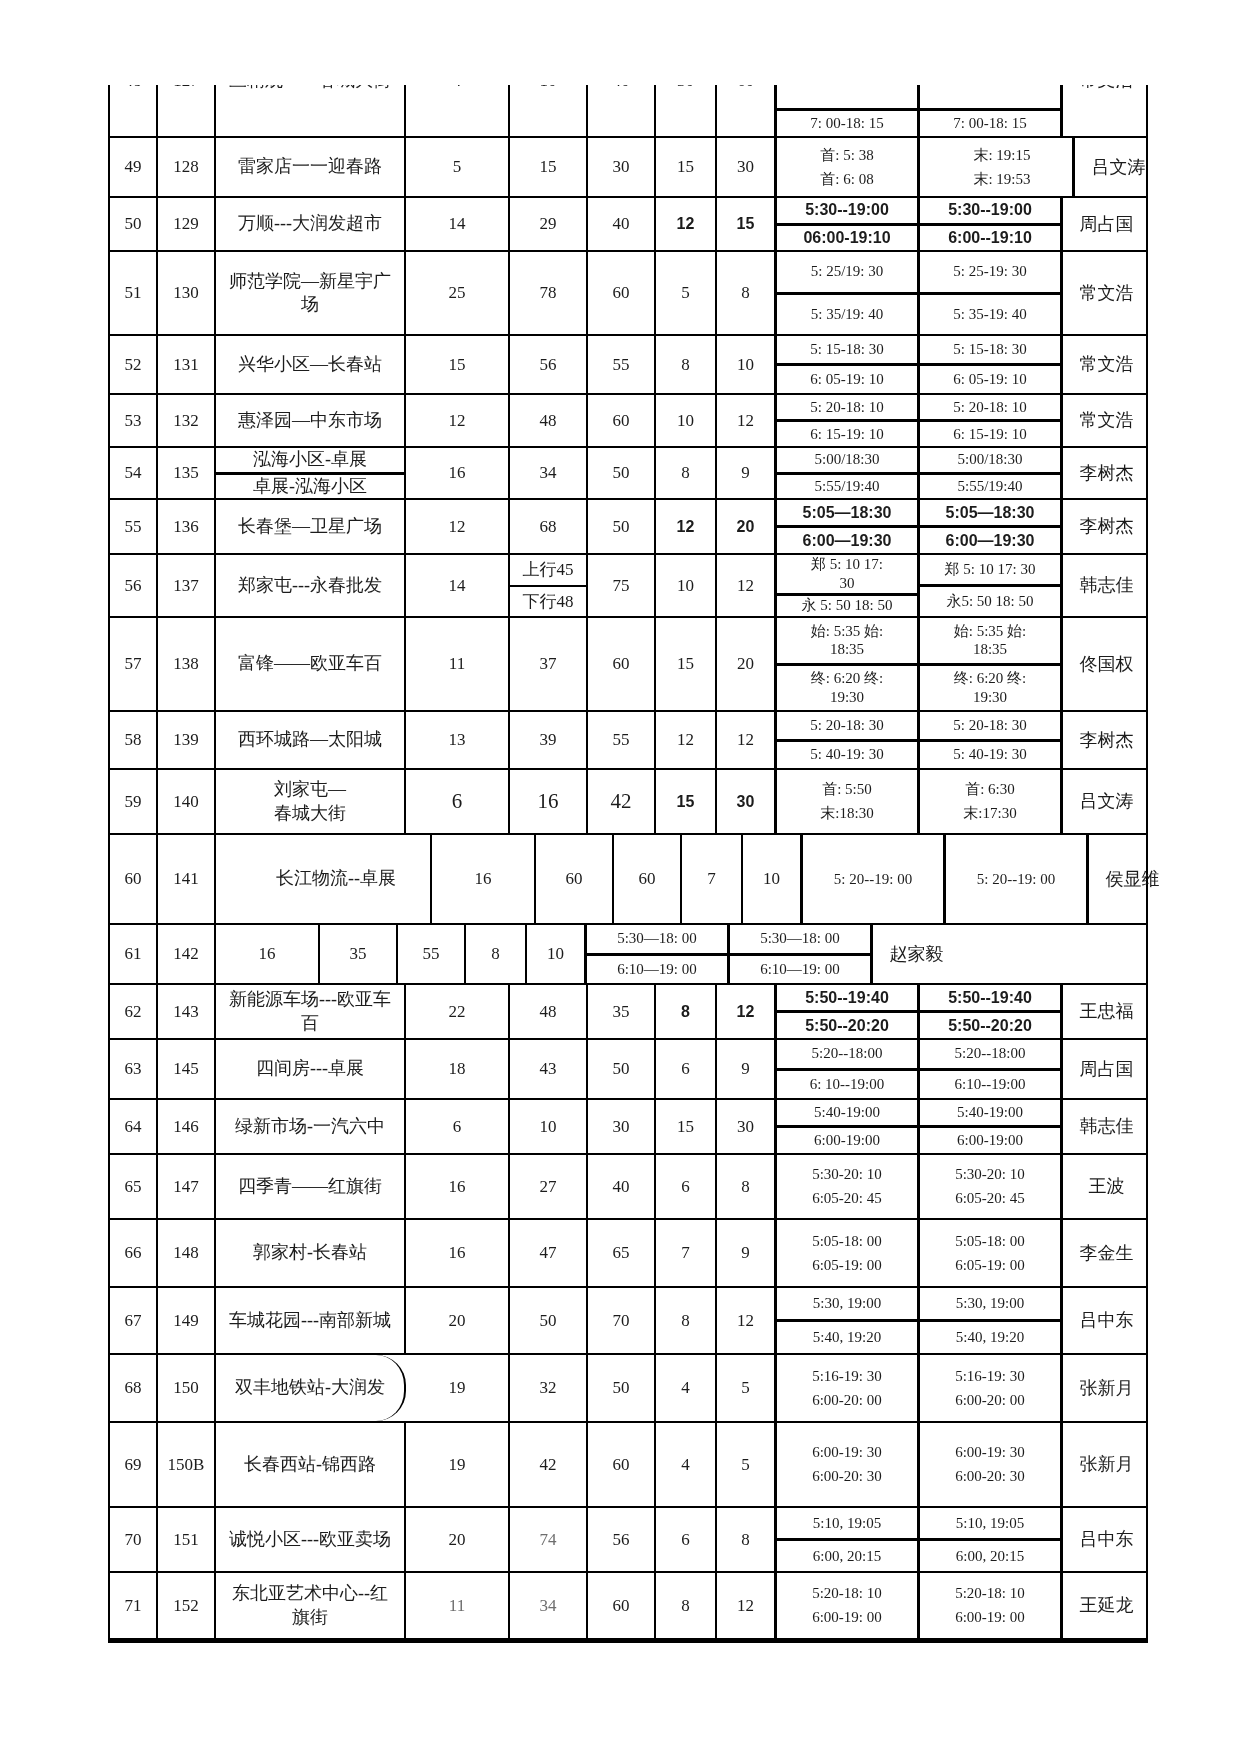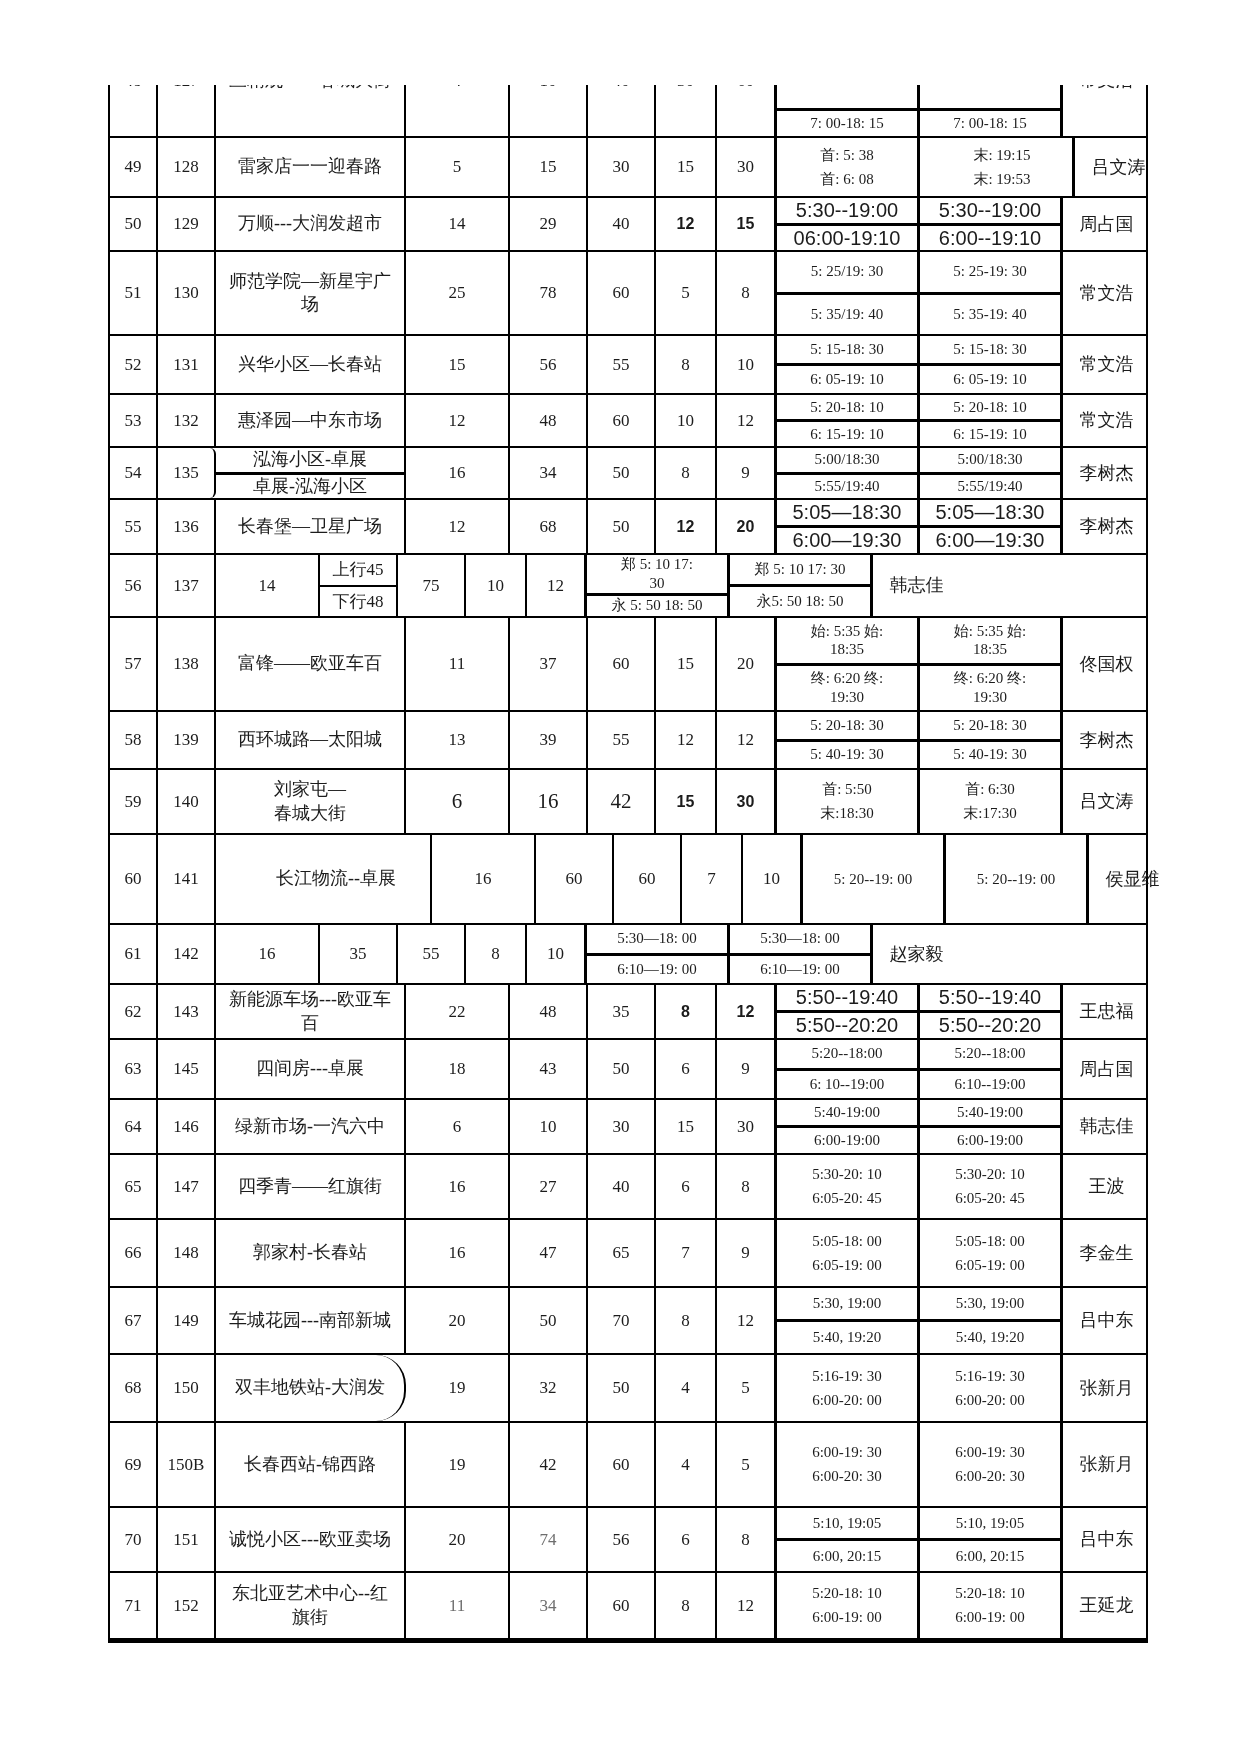--- a/index.html
+++ b/index.html
@@ -16,21 +16,21 @@
     text-align:center;font-size:17px;overflow:hidden;position:relative;line-height:1.25;}
   .num{font-size:17px;}
   .name-cell{font-size:18px;padding:0 8px;line-height:1.3;}
   .name-cell .nline{width:100%;}
   .name-cell .ndiv{border-bottom:3px solid #000;}
   .name-cell .nsplit{flex:1;display:flex;align-items:center;justify-content:center;width:100%;}
   .time-cell{font-size:15px;line-height:1.25;padding:0;align-items:stretch;justify-content:center;}
   .tsub{flex:1;display:flex;flex-direction:column;align-items:center;justify-content:center;}
   .tsub.tdiv{border-top:3px solid #000;}
   .tstack{display:flex;flex-direction:column;align-items:center;justify-content:center;gap:5px;height:100%;}
-  .bold-time{font-family:"Liberation Sans","DejaVu Sans",sans-serif;font-weight:400;font-size:20px;}
+  .bold-time{font-family:"Liberation Sans","DejaVu Sans",sans-serif;font-weight:700;font-size:16px;}
   .bold-num{font-family:"Liberation Sans","DejaVu Sans",sans-serif;font-weight:700;font-size:16px;}
   .big-num{font-size:21px;}
   .gray{color:#6e6e6e;}
   .mgr-cell{font-size:18px;}
   .band{height:55px;width:100%;display:flex;align-items:center;justify-content:center;flex:0 0 55px;}
   .clipped-cell{justify-content:flex-start;}
 </style>
 </head>
 <body>
 
@@ -318,21 +318,21 @@
             </div>
           </div>
           <div class="cell mgr-cell" style="width: 87px; flex: 0 0 87px; border-right: none;">
             <div>常文浩</div>
           </div>
         </div>
         <div class="brow" style="height: 52px;">
           <div class="cell " style="width: 48px; flex: 0 0 48px; border-right: 2px solid rgb(0, 0, 0);">
             <div class="num">54</div>
           </div>
-          <div class="cell " style="width: 58px; flex: 0 0 58px; border-right: 2px solid rgb(0, 0, 0); border-radius: 6px;">
+          <div class="cell " style="width: 58px; flex: 0 0 58px; border-right: 2px solid rgb(0, 0, 0);">
             <div class="num">135</div>
           </div>
           <div class="cell name-cell" style="width: 190px; flex: 0 0 190px; border-right: 2px solid rgb(0, 0, 0); padding: 0px;">
             <div class="nsplit ndiv">泓海小区-卓展</div>
             <div class="nsplit">卓展-泓海小区</div>
           </div>
           <div class="cell " style="width: 104px; flex: 0 0 104px; border-right: 2px solid rgb(0, 0, 0);">
             <div class="num">16</div>
           </div>
           <div class="cell " style="width: 78px; flex: 0 0 78px; border-right: 2px solid rgb(0, 0, 0);">
@@ -411,20 +411,23 @@
           <div class="cell mgr-cell" style="width: 87px; flex: 0 0 87px; border-right: none;">
             <div>李树杰</div>
           </div>
         </div>
         <div class="brow" style="height: 63px;">
           <div class="cell " style="width: 48px; flex: 0 0 48px; border-right: 2px solid rgb(0, 0, 0);">
             <div class="num">56</div>
           </div>
           <div class="cell " style="width: 58px; flex: 0 0 58px; border-right: 2px solid rgb(0, 0, 0);">
             <div class="num">137</div>
+          </div>
+          <div class="cell name-cell" style="width: 190px; flex: 0 0 190px; border-right: 2px solid rgb(0, 0, 0);">
+            <div class="nline">郑家屯---永春批发</div>
           </div>
           <div class="cell " style="width: 104px; flex: 0 0 104px; border-right: 2px solid rgb(0, 0, 0);">
             <div class="num">14</div>
           </div>
           <div class="cell " style="width: 78px; flex: 0 0 78px; border-right: 2px solid rgb(0, 0, 0); align-items: stretch; font-size: 16px;">
             <div class="tsub">
               <div class="num">上行45</div>
             </div>
             <div class="tsub tdiv" style="border-top-width: 2px;">
               <div class="num">下行48</div>

